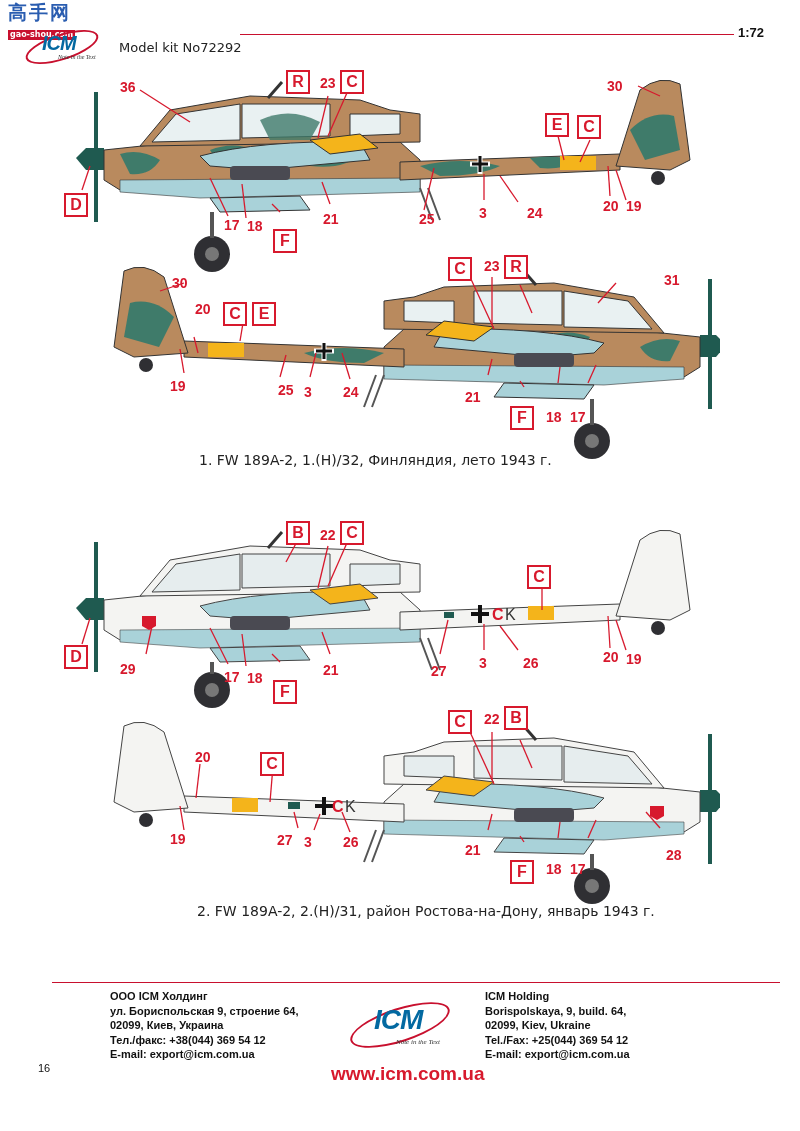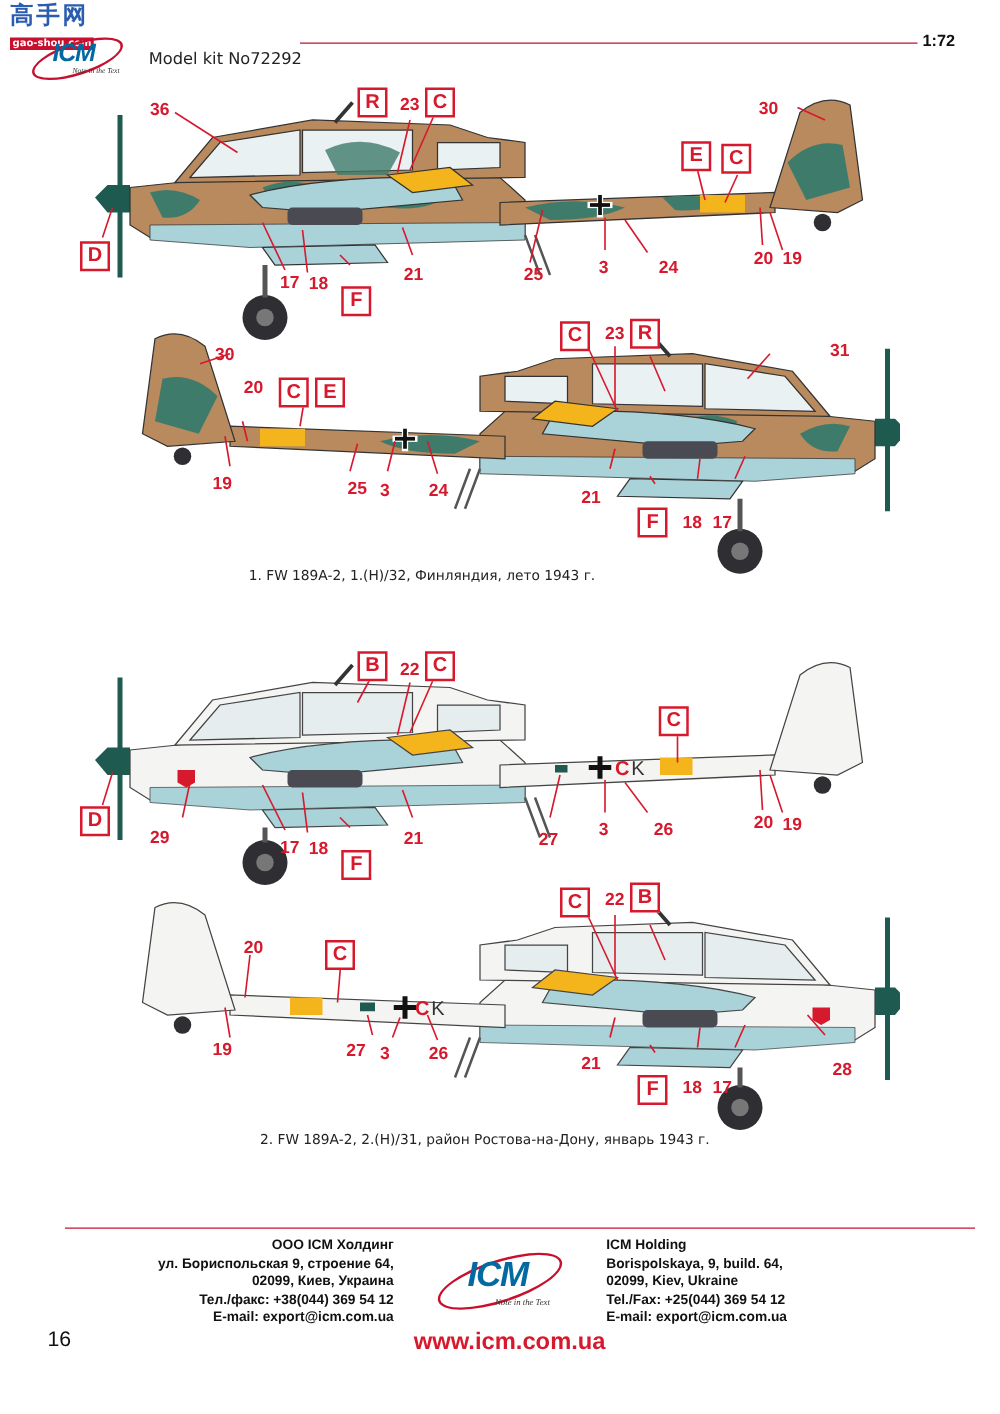--- a/index.html
+++ b/index.html
@@ -13,29 +13,29 @@
   .icm-ring { position:absolute; border:2px solid #c8102e; border-radius:50%; transform:rotate(-18deg); }
   .icm-text { position:absolute; color:#0369a1; font-family:"Liberation Sans", sans-serif; font-weight:bold; font-style:italic; letter-spacing:-1px; }
   .icm-motto { position:absolute; font-family:"Liberation Serif", serif; font-style:italic; color:#333; white-space:nowrap; }
   .kit-title { left:119px; top:40px; font-family:"DejaVu Sans", sans-serif; font-size:13px; color:#222; }
   .head-rule { left:240px; top:34px; width:494px; height:1px; background:#c8102e; }
   .scale { left:738px; top:25px; font-family:"Liberation Sans", sans-serif; font-size:13px; font-weight:bold; color:#111; }
   
   .profile { position:absolute; }
   .callout { position:absolute; font-family:"Liberation Sans", sans-serif; font-weight:bold; font-size:14px; color:#d7192d; line-height:14px; }
   .box { position:absolute; border:2px solid #d7192d; background:#fff; color:#d7192d; font-family:"Liberation Sans", sans-serif; font-weight:bold; font-size:16px; width:20px; height:20px; line-height:20px; text-align:center; }
-  .caption { position:absolute; font-family:"DejaVu Sans", sans-serif; font-size:11px; color:#222; line-height:15px; white-space:nowrap; }
+  .caption { position:absolute; font-family:"DejaVu Sans", sans-serif; font-size:14px; color:#222; line-height:15px; white-space:nowrap; }
   .caption .l2 { padding-left:11px; }
   
   .foot-rule { left:52px; top:982px; width:728px; height:1px; background:#c8102e; }
   .addr { position:absolute; font-family:"Liberation Sans", sans-serif; font-weight:bold; font-size:11px; color:#111; line-height:14.5px; }
-  .addr-ru { left:110px; top:989px; width:205px; text-align:right; }
+  .addr-ru { left:110px; top:989px; width:205px; }
   .addr-en { left:485px; top:989px; width:220px; text-align:left; }
   .web { left:331px; top:1063px; font-family:"Liberation Sans", sans-serif; font-size:19px; color:#d7192d; font-weight:bold; }
-  .pagenum { left:38px; top:1062px; font-family:"Liberation Sans", sans-serif; font-size:17px; color:#111; }
+  .pagenum { left:38px; top:1062px; font-family:"Liberation Sans", sans-serif; font-size:11px; color:#111; }
 </style>
 </head>
 <body>
 
 <div class="abs logo-site">
   <div class="site-cn">高手网</div>
   <div class="site-url">gao-shou.com</div>
 </div>
 <div class="icm-logo" style="left:22px;top:32px;width:80px;height:30px;">
   <div class="icm-ring" style="left:2px;top:2px;width:72px;height:22px;"></div>
@@ -326,21 +326,21 @@
   <span class="box" style="left:448px;top:710px;">C</span>
   <span class="callout" style="left:484px;top:712px;">22</span>
   <span class="box" style="left:504px;top:706px;">B</span>
   <span class="callout" style="left:465px;top:843px;">21</span>
   <span class="box" style="left:510px;top:860px;">F</span>
   <span class="callout" style="left:546px;top:862px;">18</span>
   <span class="callout" style="left:570px;top:862px;">17</span>
   <span class="callout" style="left:666px;top:848px;">28</span>
 </div>
 
-<div class="caption" style="left:208px;top:904px;">
+<div class="caption" style="left:197px;top:904px;">
   <div>2. FW 189A-2, 2.(H)/31, район Ростова-на-Дону, январь 1943 г.</div>
 </div>
 
 <div class="abs foot-rule"></div>
 <div class="addr addr-ru">
   <div>ООО ICM Холдинг</div>
   <div>ул. Бориспольская 9, строение 64,</div>
   <div>02099, Киев, Украина</div>
   <div>Тел./факс: +38(044) 369 54 12</div>
   <div>E-mail: export@icm.com.ua</div>

